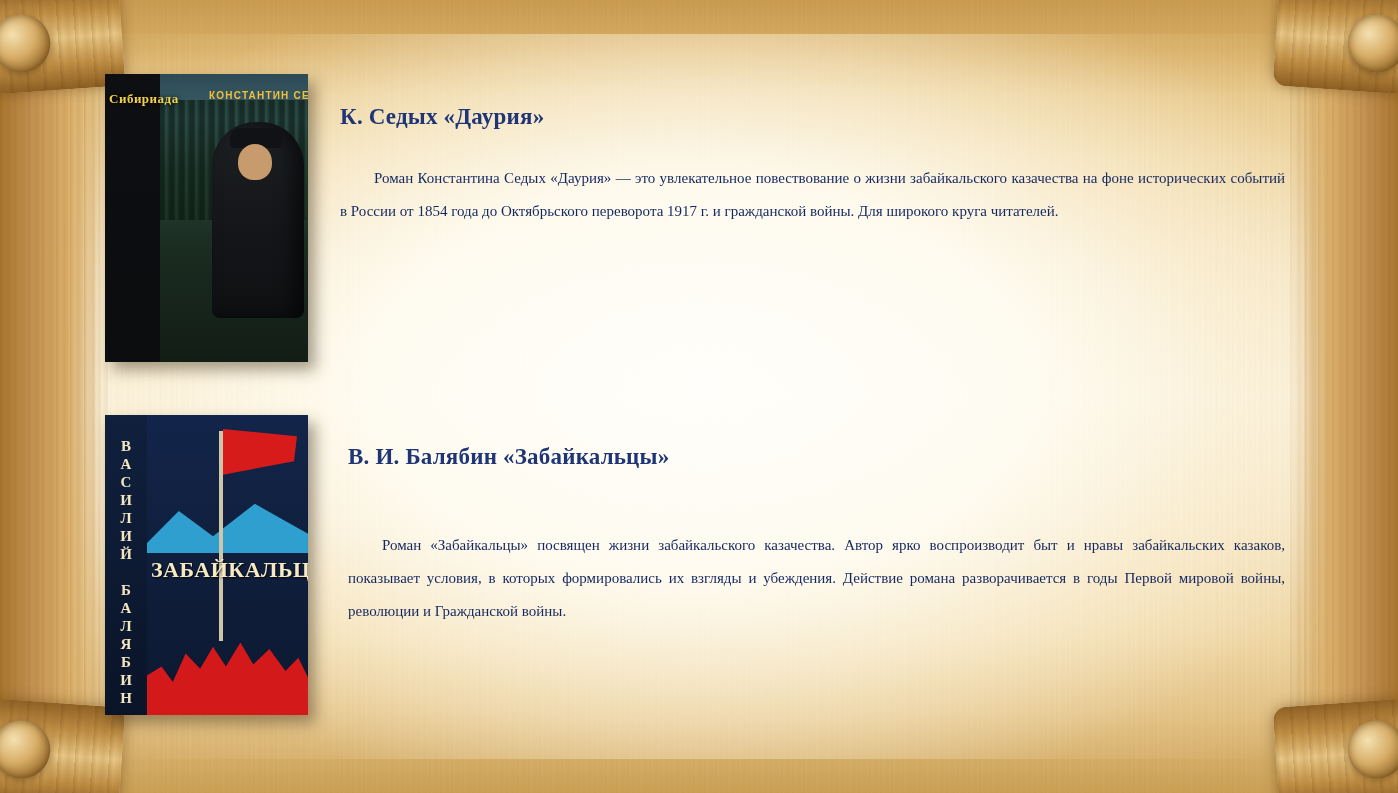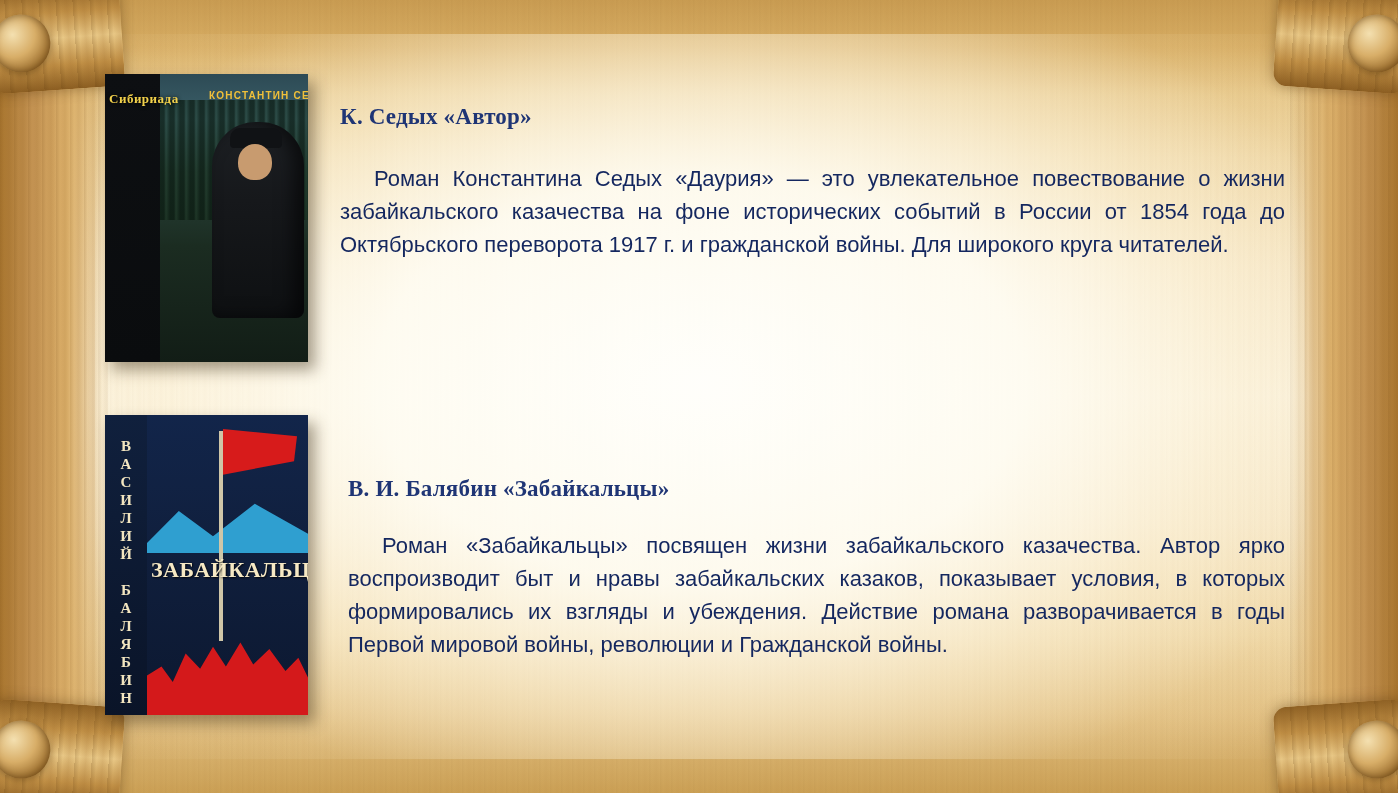--- a/index.html
+++ b/index.html
@@ -298,31 +298,31 @@
     position: absolute;
     color: #1f3575;
     font-family: "Liberation Serif", serif;
     font-weight: bold;
     font-size: 23px;
     letter-spacing: .2px;
   }
   .para {
     position: absolute;
     color: #14275f;
-    font-family: Liberation Sans, sans-serif;
-    font-size: 22px;
+    font-family: Liberation Serif, serif;
+    font-size: 15px;
     line-height: 33px;
     text-align: justify;
     text-indent: 34px;
     text-justify: inter-word;
   }
 
   #t1 { left: 340px; top: 104px; }
   #p1 { left: 340px; top: 162px; width: 945px; }
-  #t2 { left: 348px; top: 444px; margin-top: 32px; }
+  #t2 { left: 348px; top: 444px; }
   #p2 { left: 348px; top: 529px; width: 937px; }
 </style>
 </head>
 <body>
 
 <div class="slide">
 
   <div class="edge left"></div>
   <div class="edge right"></div>
   <div class="paper-light"></div>
@@ -348,21 +348,21 @@
         <div class="b1-figure">
           <div class="b1-cap"></div>
           <div class="b1-face"></div>
         </div>
       </div>
       <div class="b1-spine"></div>
       <div class="b1-series">Сибириада</div>
       <div class="b1-author">КОНСТАНТИН СЕДЫХ</div>
     </div>
 
-    <div class="title-line" id="t1">К. Седых «Автор»</div>
+    <div class="title-line" id="t1">К. Седых «Даурия»</div>
     <div class="para" id="p1">Роман Константина Седых «Даурия» — это увлекательное повествование о жизни забайкальского казачества на фоне исторических событий в России от 1854 года до Октябрьского переворота 1917 г. и гражданской войны. Для широкого круга читателей.</div>
 
     <div class="book book-2">
       <div class="b2-front">
         <div class="b2-hills"></div>
         <div class="b2-flag-pole"></div>
         <div class="b2-flag"></div>
         <div class="b2-title">ЗАБАЙКАЛЬЦЫ</div>
         <div class="b2-riders"></div>
       </div>

